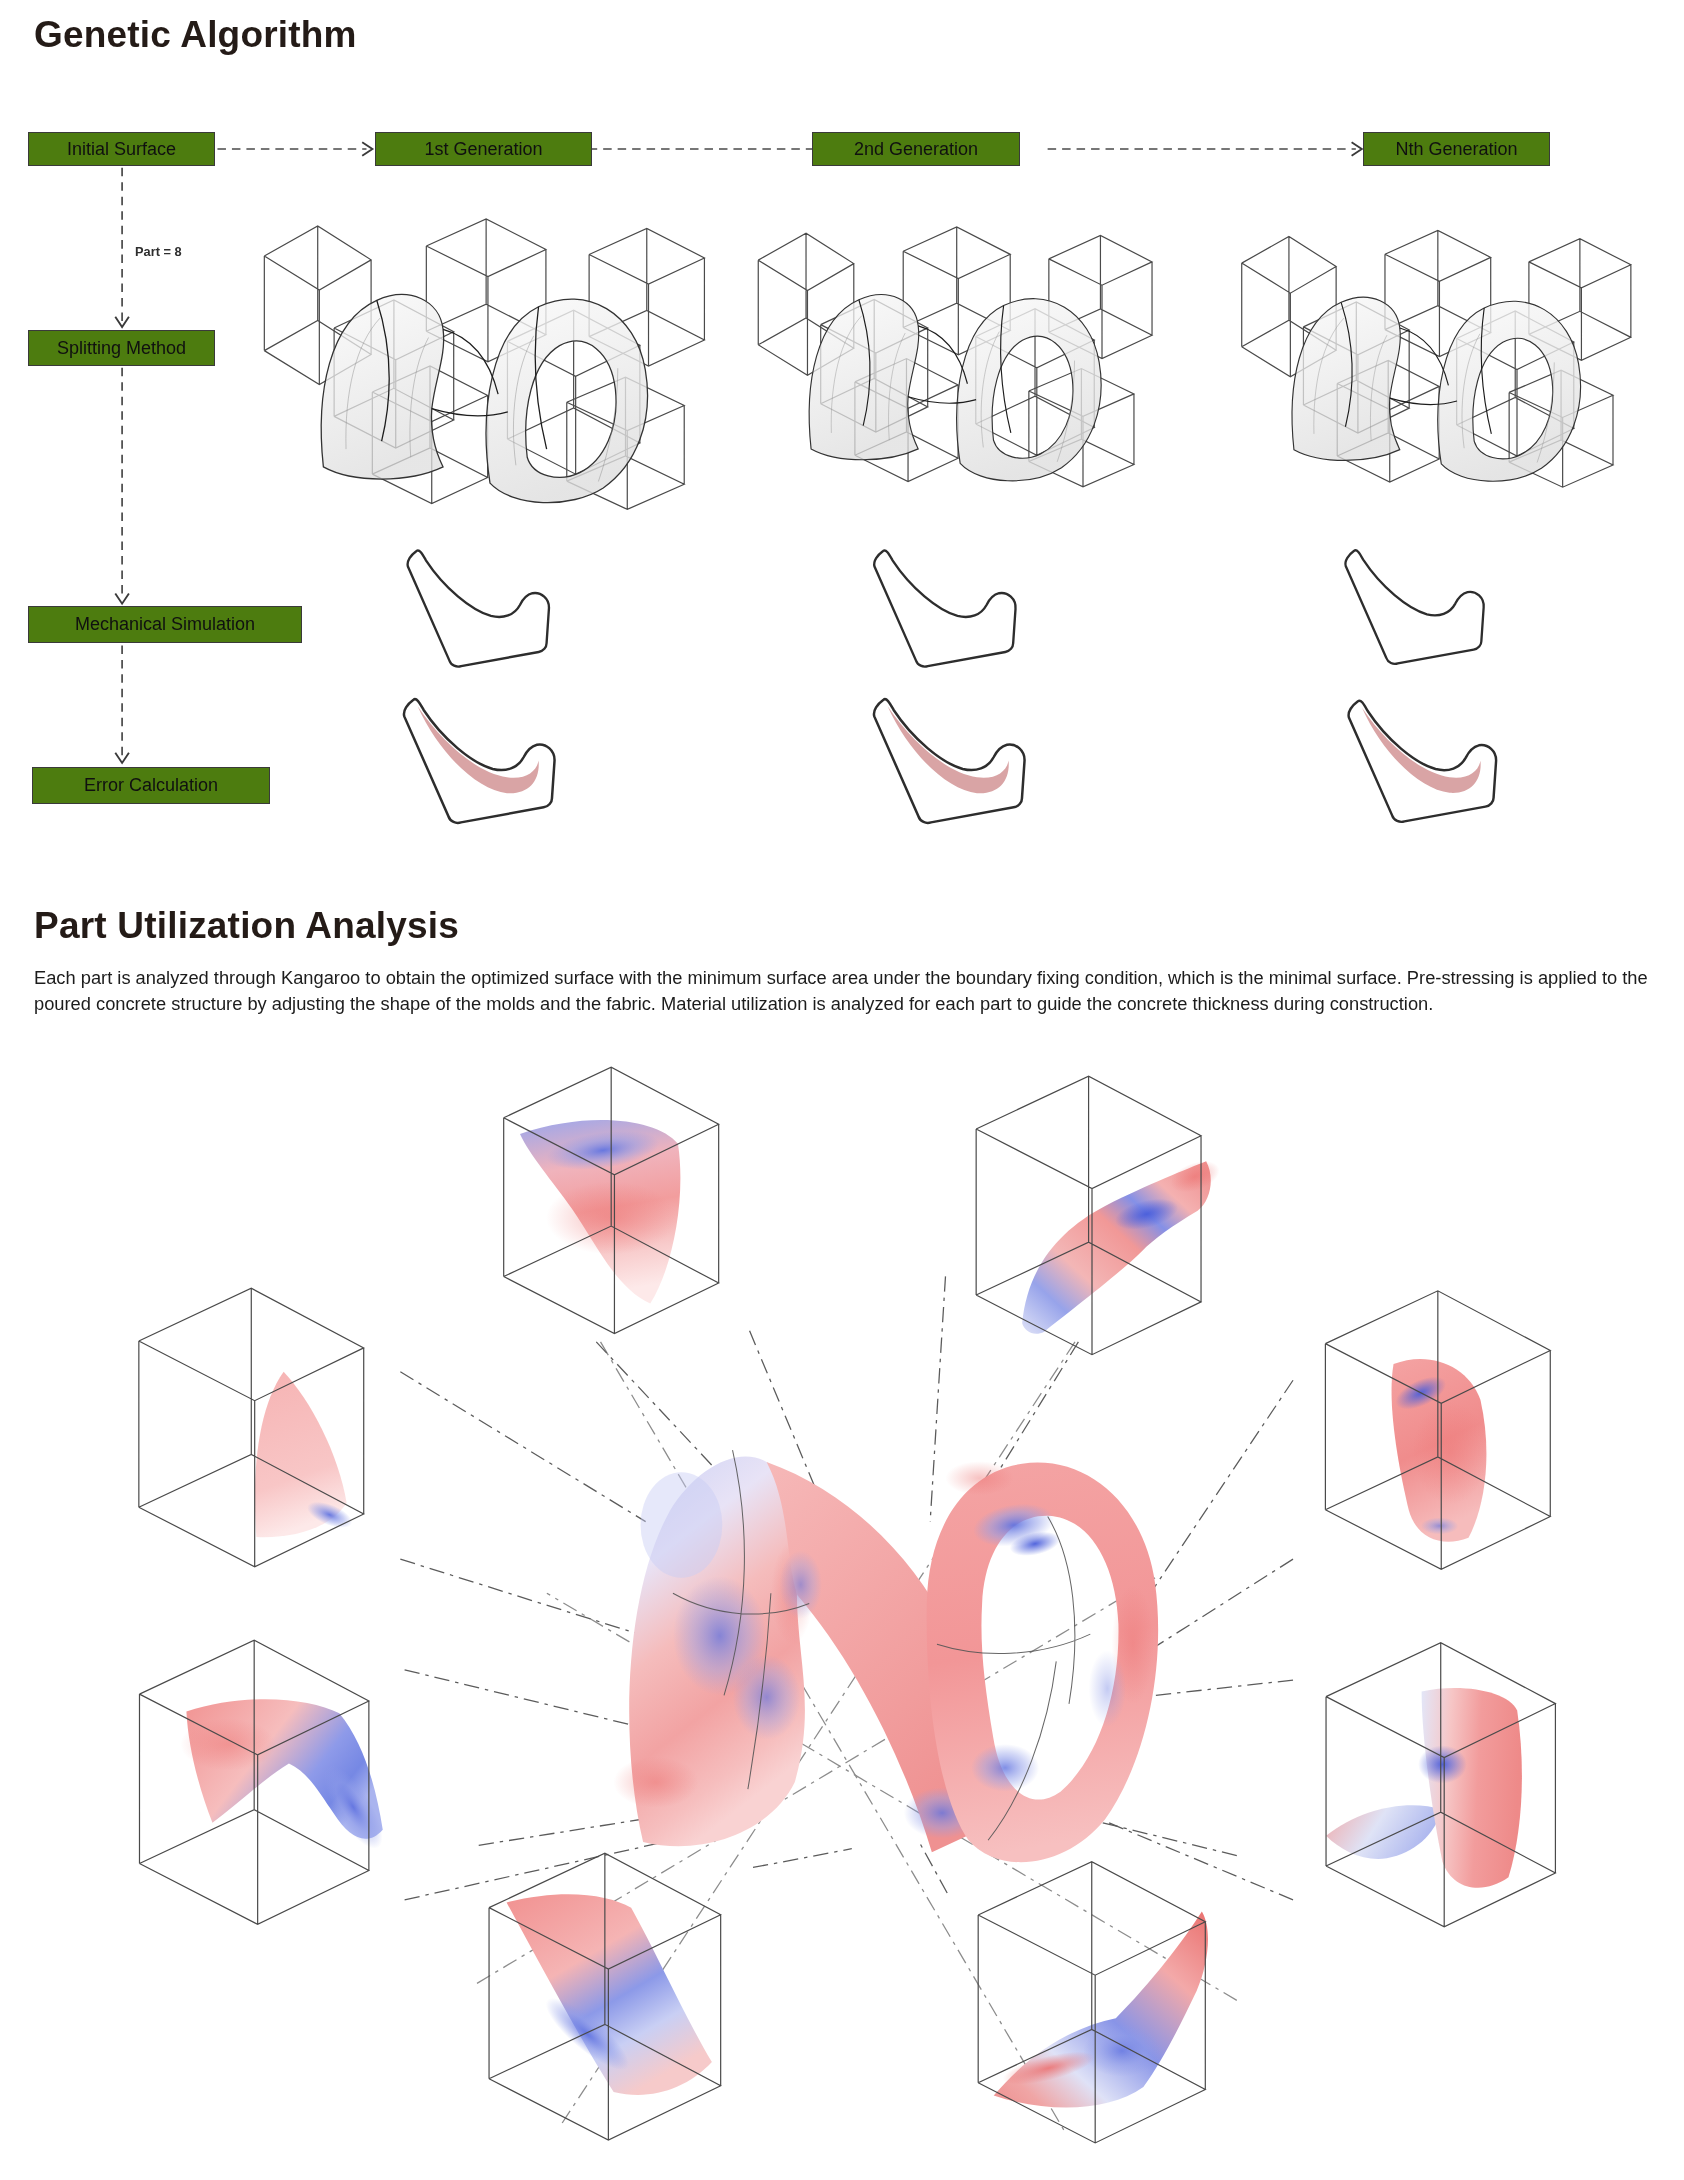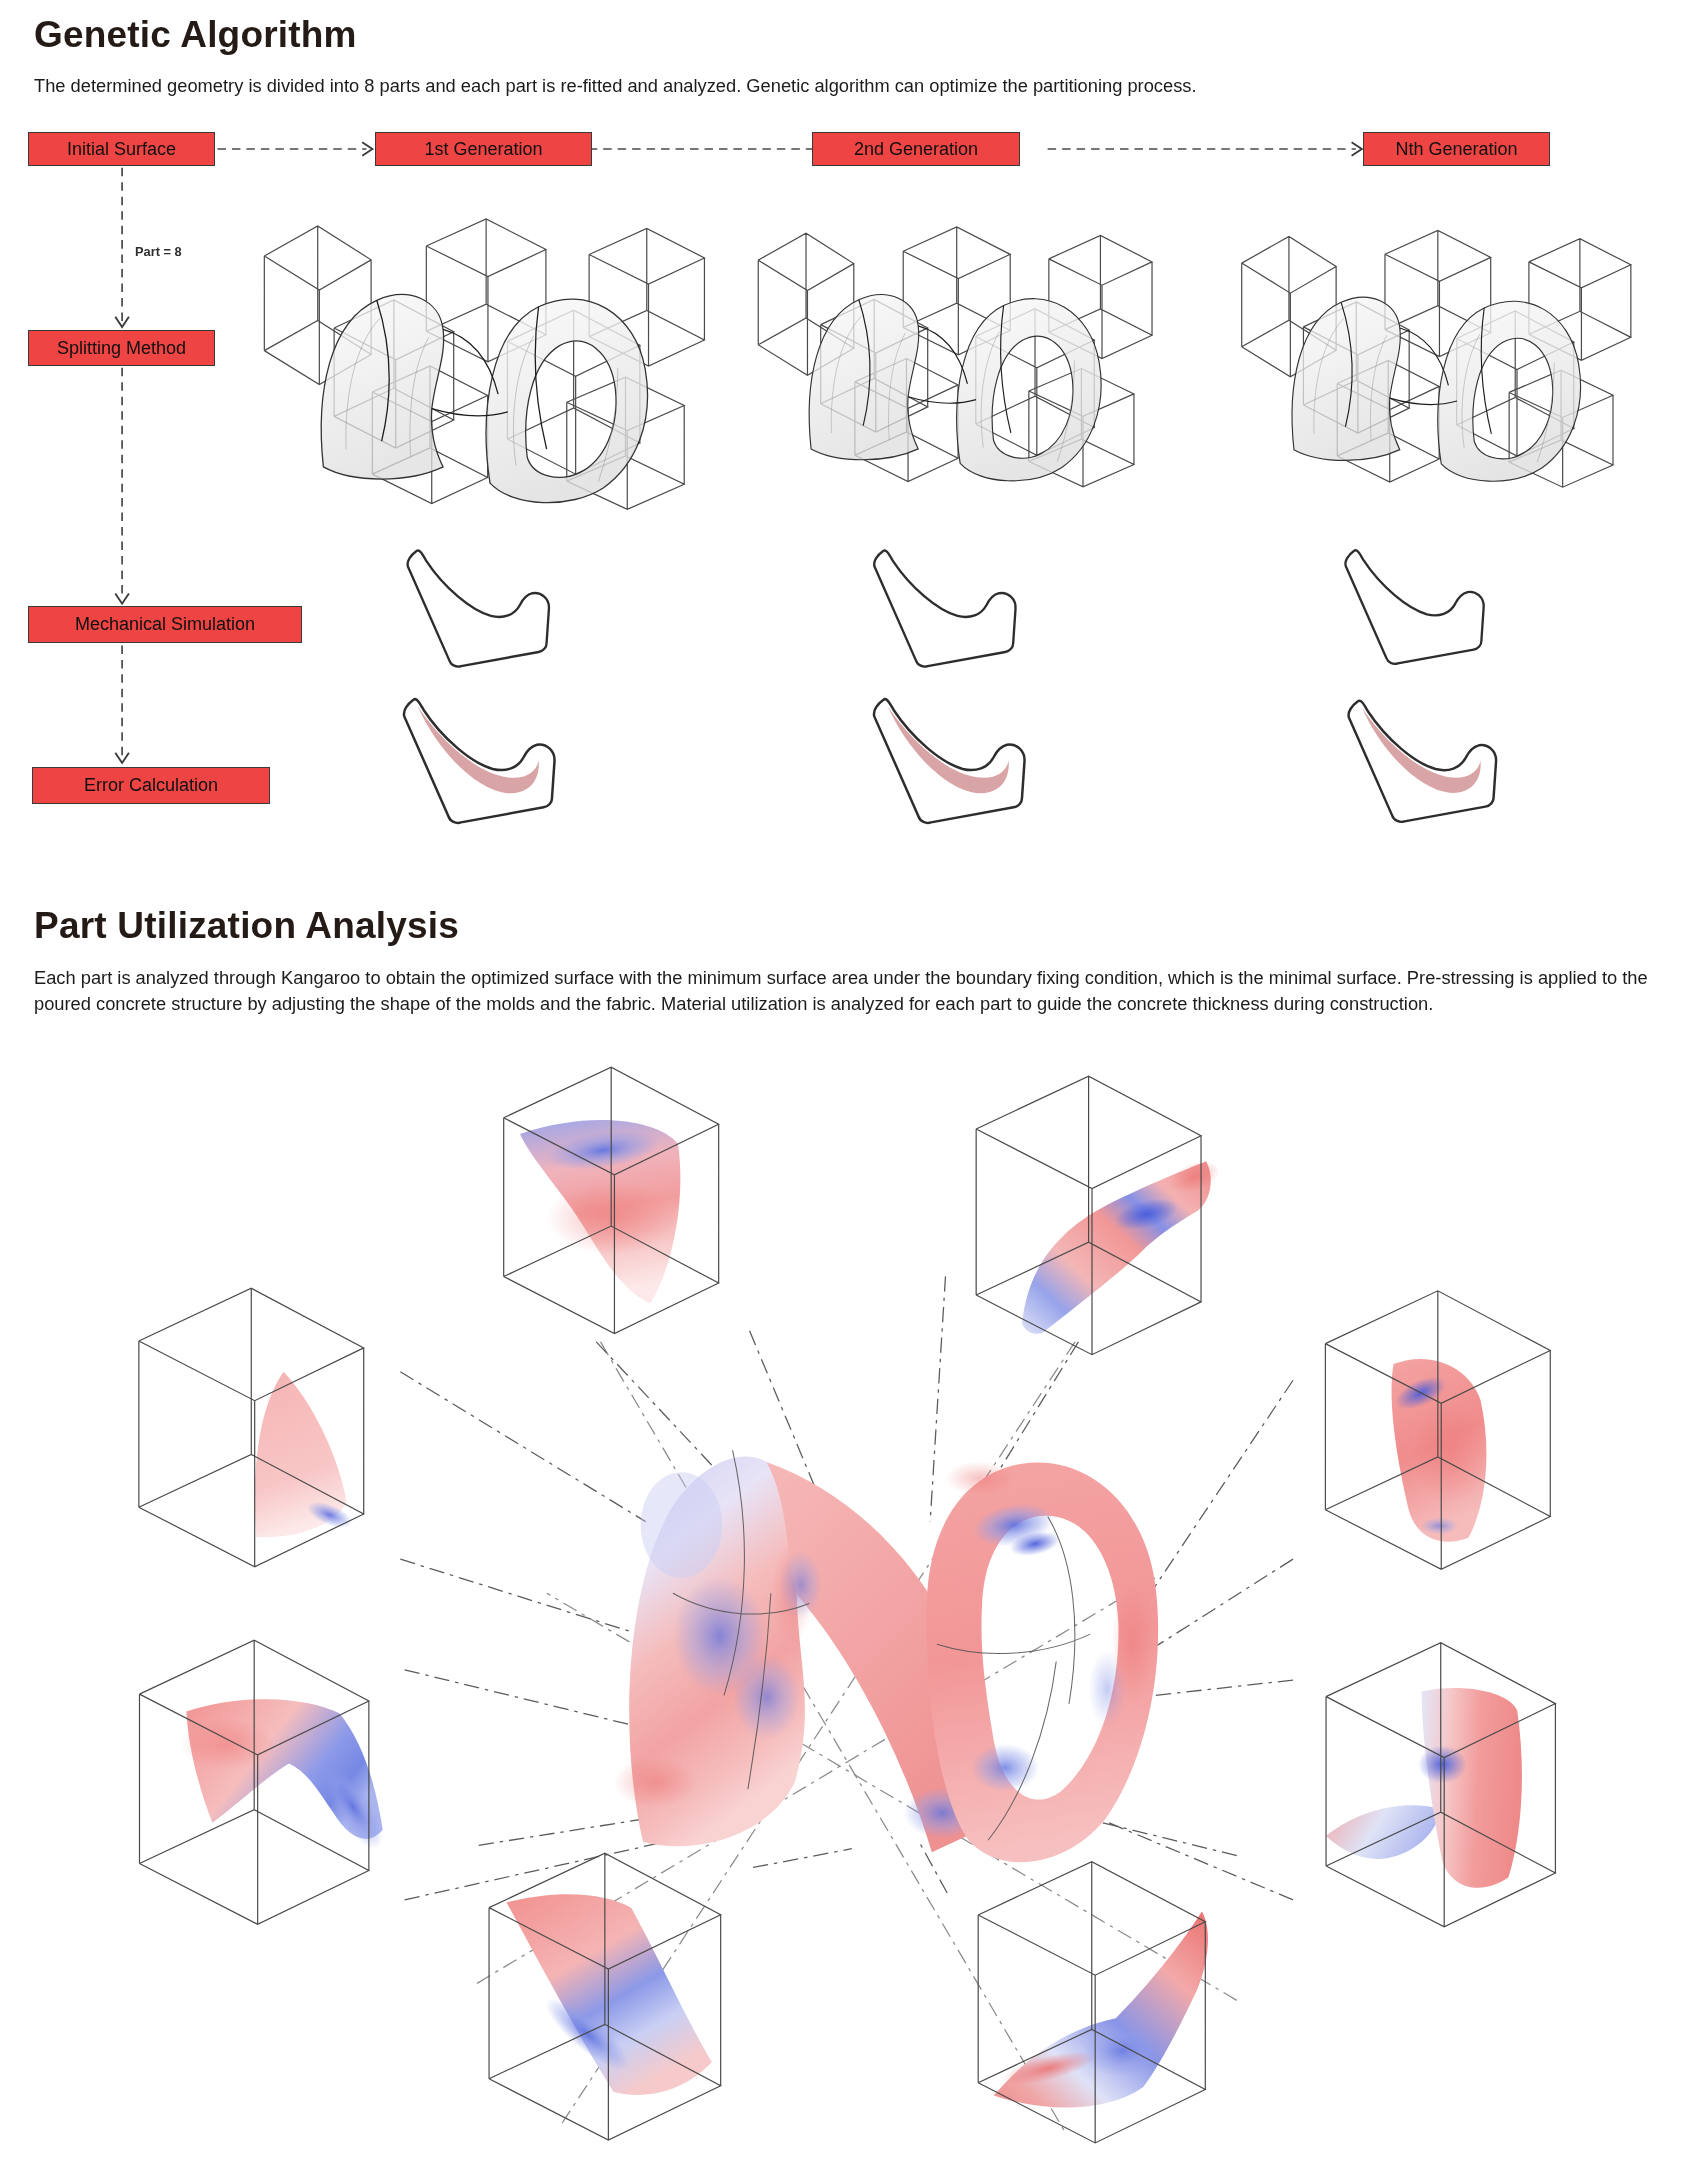--- a/index.html
+++ b/index.html
@@ -1,21 +1,21 @@
 <!DOCTYPE html>
 <html style="font-size:13.6px"><head>
 <meta charset="utf-8">
 <style>
   html,body{margin:0;padding:0;background:#ffffff;}
   body{width:1684px;height:2181px;position:relative;font-family:"Liberation Sans",sans-serif;
        -webkit-font-smoothing:antialiased;}
   .page{position:absolute;left:0;top:0;width:1684px;height:2181px;overflow:hidden;background:#fff;}
   .section-title{position:absolute;left:34px;font-size:37px;font-weight:700;color:#241b17;letter-spacing:0.2px;}
   .section-desc{position:absolute;left:34px;width:1623px;font-size:18.3px;line-height:25.6px;color:#1c1c1c;}
-  .fbox{position:absolute;box-sizing:border-box;border:1.7px solid #3a3a3a;background:#ef4444;
+  .fbox{position:absolute;box-sizing:border-box;border:1.7px solid #3a3a3a;background:#4d7c0f;
         display:flex;align-items:center;justify-content:center;font-size:18px;color:#101010;}
   .part-label{position:absolute;left:135px;top:244px;font-size:12.8px;font-weight:600;color:#2e2e2e;}
   svg.layer{position:absolute;pointer-events:none;}
 </style>
 </head>
 <body>
 
 <div class="page">
 
   <svg width="0" height="0" style="position:absolute">
@@ -138,21 +138,20 @@
         <use href="#cubeG" transform="translate(372,196) scale(0.55,0.50)"></use>
         <path d="M92,312 C82,220 100,132 158,106 C198,88 236,106 240,142 C244,174 230,204 226,240 C224,268 230,292 240,312 C198,332 128,332 92,312 Z" fill="url(#gMesh)" fill-opacity="0.75" stroke="#333333" stroke-width="1.6"></path>
         <path fill-rule="evenodd" d="M298,332 C284,242 300,142 358,114 C418,86 478,122 490,192 C501,256 478,310 438,338 C398,364 326,362 298,332 Z M344,300 C337,242 350,182 384,162 C418,144 448,172 453,216 C458,264 439,304 409,319 C384,331 351,324 344,300 Z" fill="url(#gMesh)" fill-opacity="0.8" stroke="#333333" stroke-width="1.6"></path>
         <path d="M120,290 C118,220 132,160 162,128 M200,300 C196,240 204,186 222,152 M330,310 C322,250 330,190 352,150 M432,330 C446,290 456,240 456,190" stroke="#8a8a8a" stroke-width="0.8" fill="none" opacity="0.7"></path>
         <path d="M158,106 C176,162 178,222 164,280 M240,142 C276,152 298,182 308,222 M358,114 C350,172 354,232 368,290 M226,240 C260,250 292,252 320,244" stroke="#1d1d1d" stroke-width="1.6" fill="none"></path>
       </g>
     </defs>
   </svg>
 
   <div class="section-title" id="ga-title" style="top:13.6px">Genetic Algorithm</div>
-  <div class="section-desc" style="top:73px">The determined geometry is divided into 8 parts and each part is re-fitted and analyzed. Genetic algorithm can optimize the partitioning process.</div>
 
   <svg class="layer" style="left:0;top:0" width="1684" height="877" viewBox="0 0 1977 1030">
 
     <g stroke="#4a4a4a" stroke-width="2" fill="none" stroke-dasharray="10 7">
       <path d="M255,175 L430,175"></path>
       <path d="M657,175 L998,175"></path>
       <path d="M1230,175 L1592,175"></path>
       <path d="M143,197 L143,378"></path>
       <path d="M143,432 L143,703"></path>
       <path d="M143,758 L143,890"></path>

